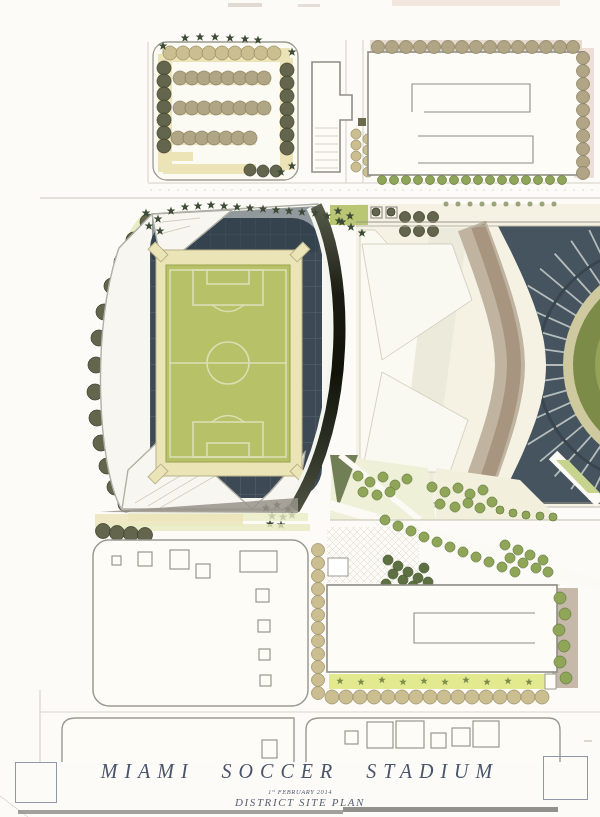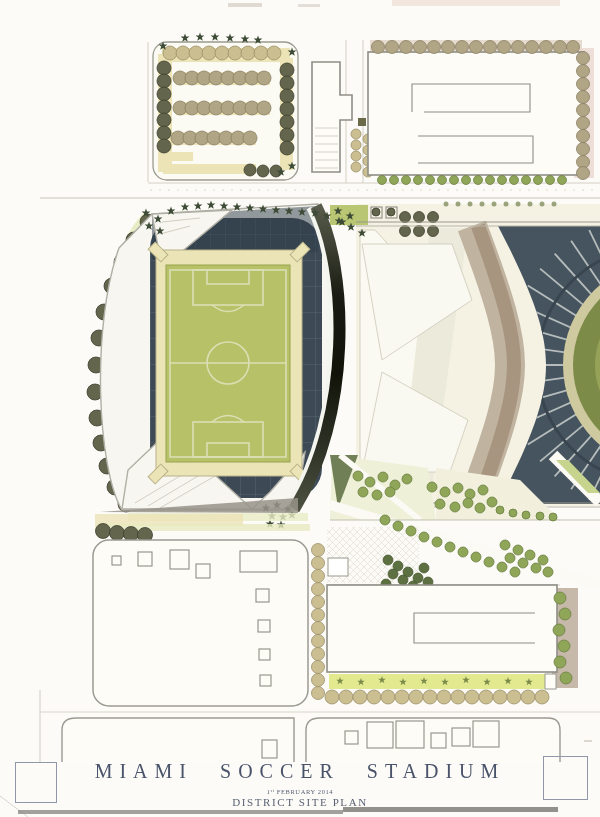--- a/index.html
+++ b/index.html
@@ -1,17 +1,17 @@
 <!DOCTYPE html>
 <html style="--page: #fcfbf7; --line: #8e8e86; --roof-white: #f7f6f0; --bowl-dark: #3d4a56; --bowl-line: #57656f; --concourse-cream: #ebe4b6; --field-green: #b7c167; --field-line: #dadfb4; --tree-olive: #63654c; --tree-tan: #cbbf92; --tree-green: #8fa558; --tree-dark: #3e4c37; --crescent-dark: #1c1e15; --band-brown: #a5917c; --exist-bowl: #46545f; --exist-field: #7d8b48; --plaza-green: #e3e7bb; --strip-yellow: #e3e98e; --pink-tint: #e9d6cc; --tan-paving: #ece4b6; --title-text: #49536a;"><head>
 <meta charset="utf-8">
 <style>
   html,body{margin:0;padding:0;background:#ffffff;}
   .sheet{position:relative;width:600px;height:817px;background:var(--page,#fcfbf7);overflow:hidden;
-         font-family:"Liberation Serif", serif;}
+         font-family:"Liberation Serif", serif;font-style:italic;}
   svg{position:absolute;left:0;top:0;}
   .roof{fill:var(--roof-white);stroke:#b0afa5;stroke-width:1.4;}
   .bowlseat{fill:var(--bowl-dark);}
   .gridln{stroke:var(--bowl-line);stroke-width:1;}
   .cream{fill:var(--concourse-cream);stroke:#b9b189;stroke-width:1;}
   .pitch{fill:var(--field-green);stroke:#9aa34f;stroke-width:1;}
   .mark{stroke:var(--field-line);stroke-width:1.6;fill:none;}
   .t-olive{fill:var(--tree-olive);stroke:#3d3f2e;stroke-width:.8;}
   .t-tan{fill:var(--tree-tan);stroke:#9a8f68;stroke-width:.8;}
   .t-green{fill:var(--tree-green);stroke:#6b8042;stroke-width:.8;}

